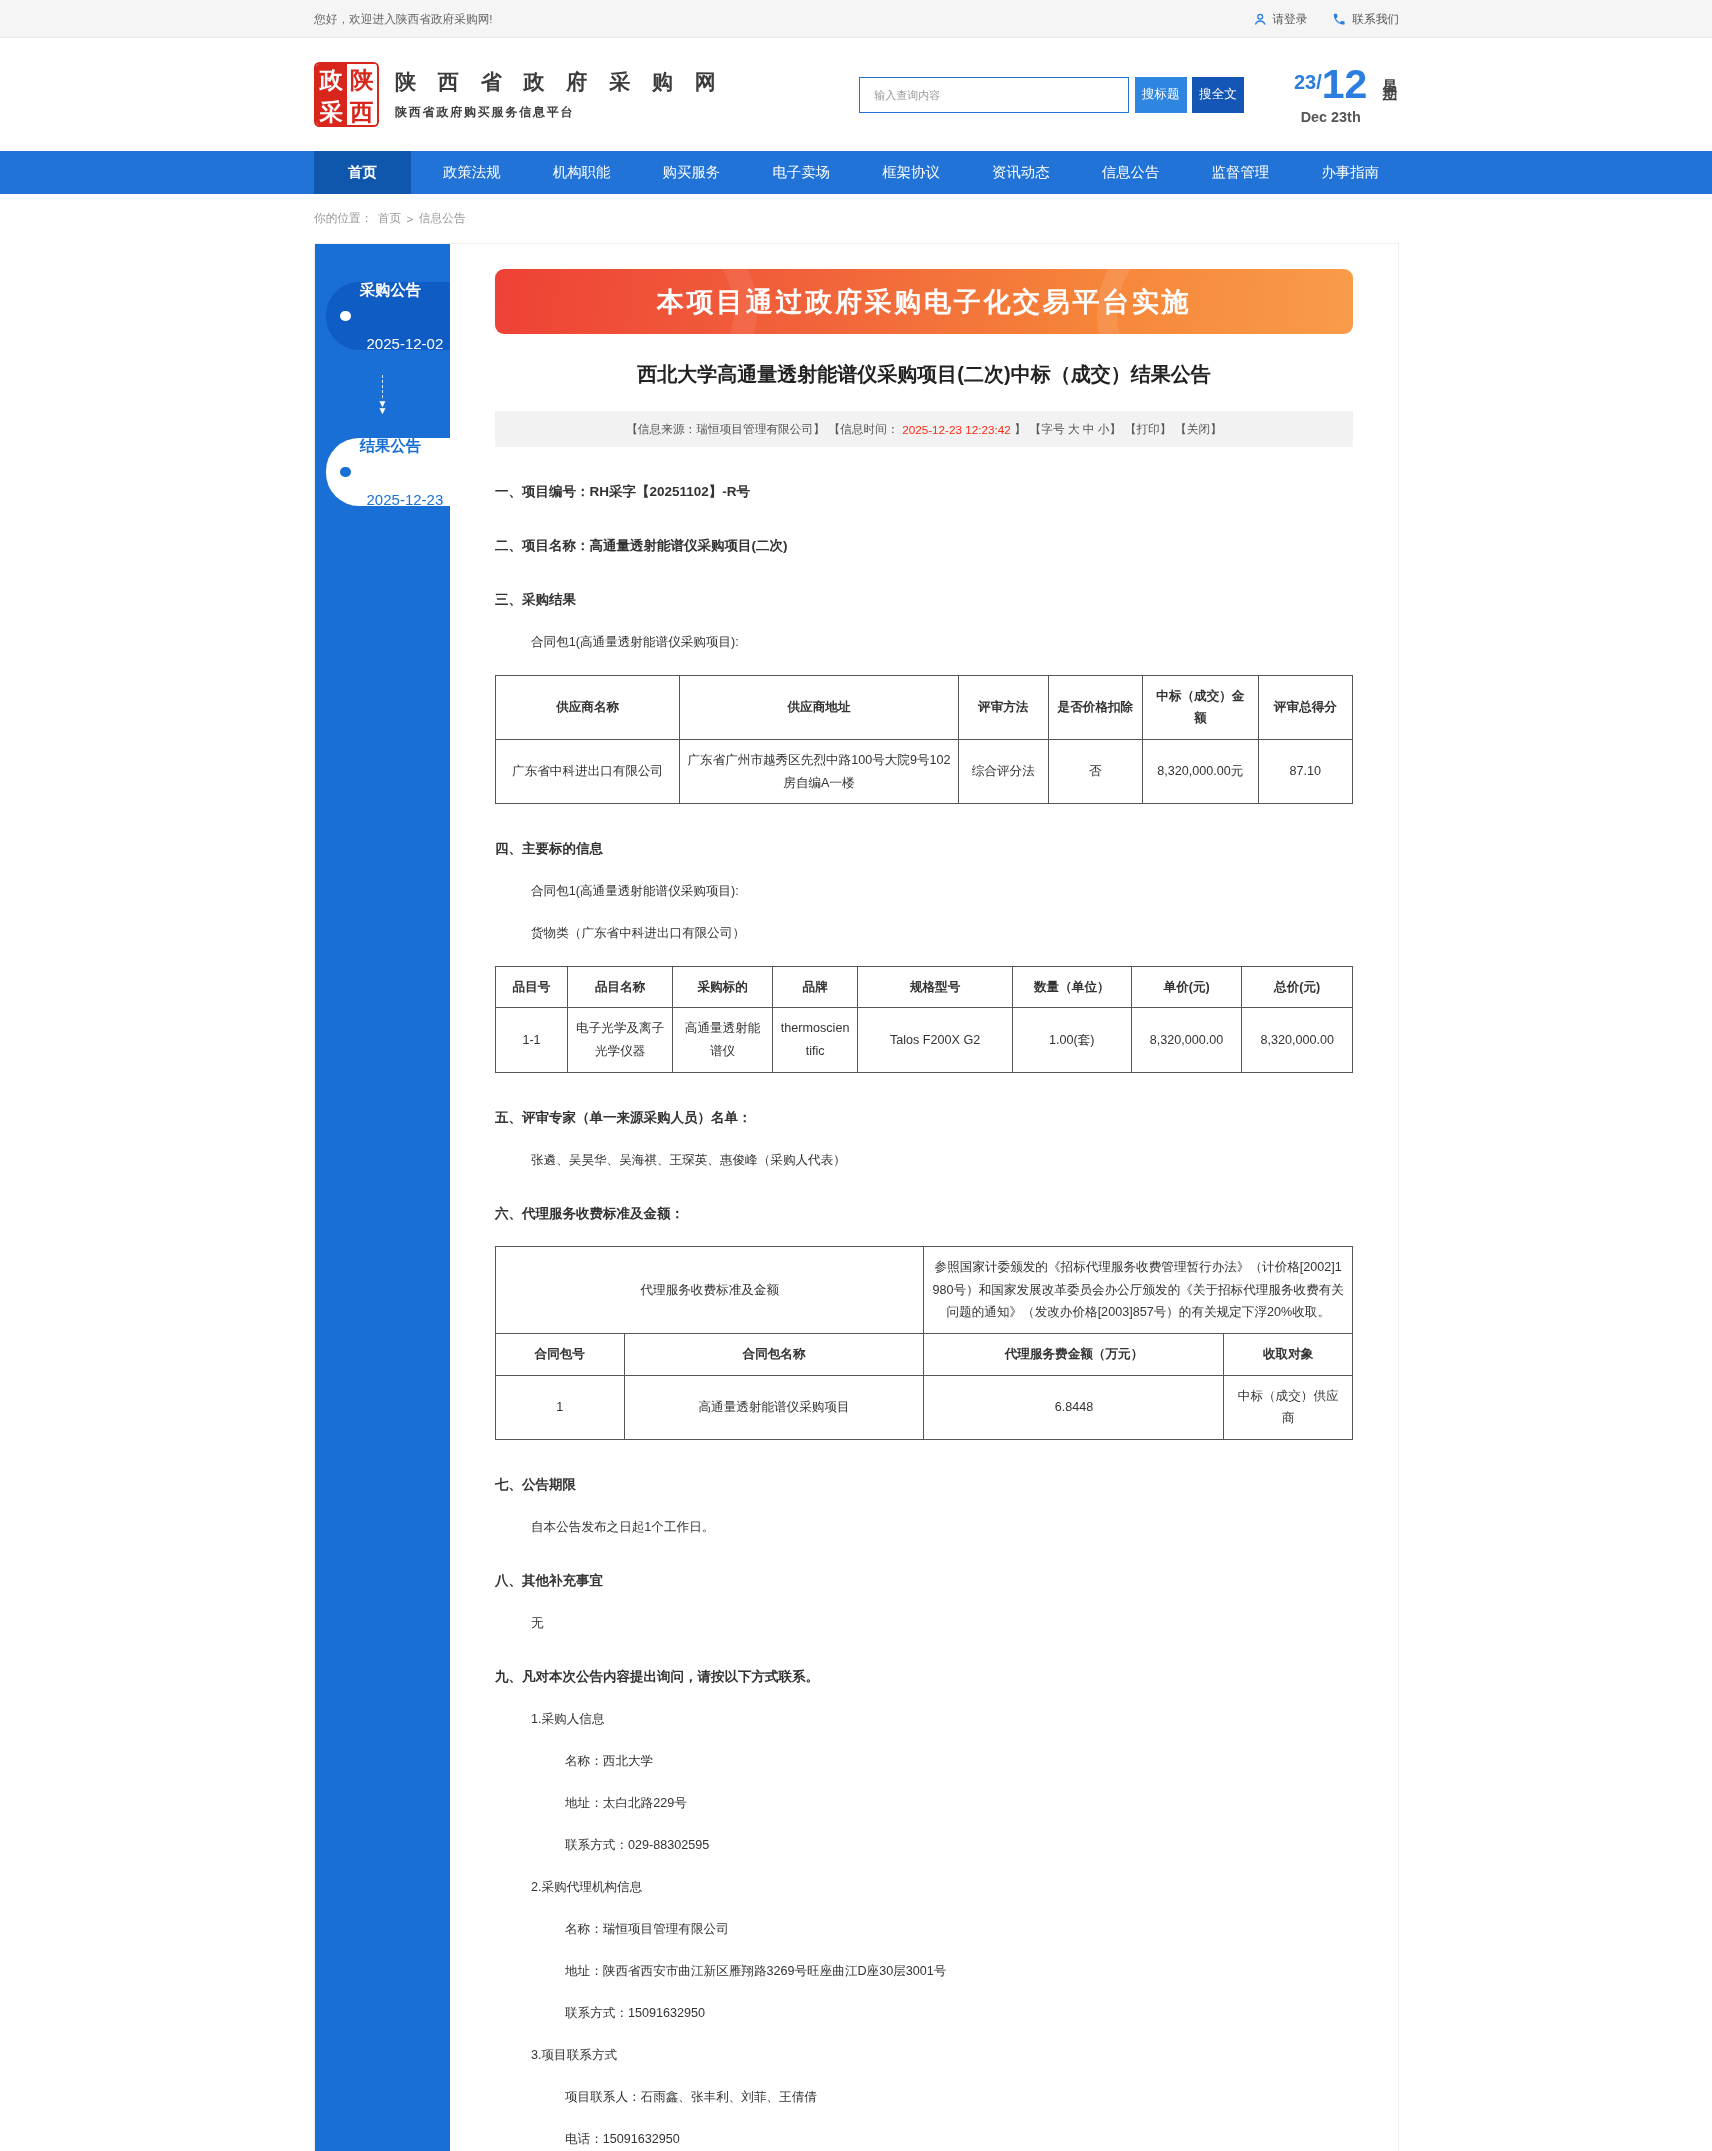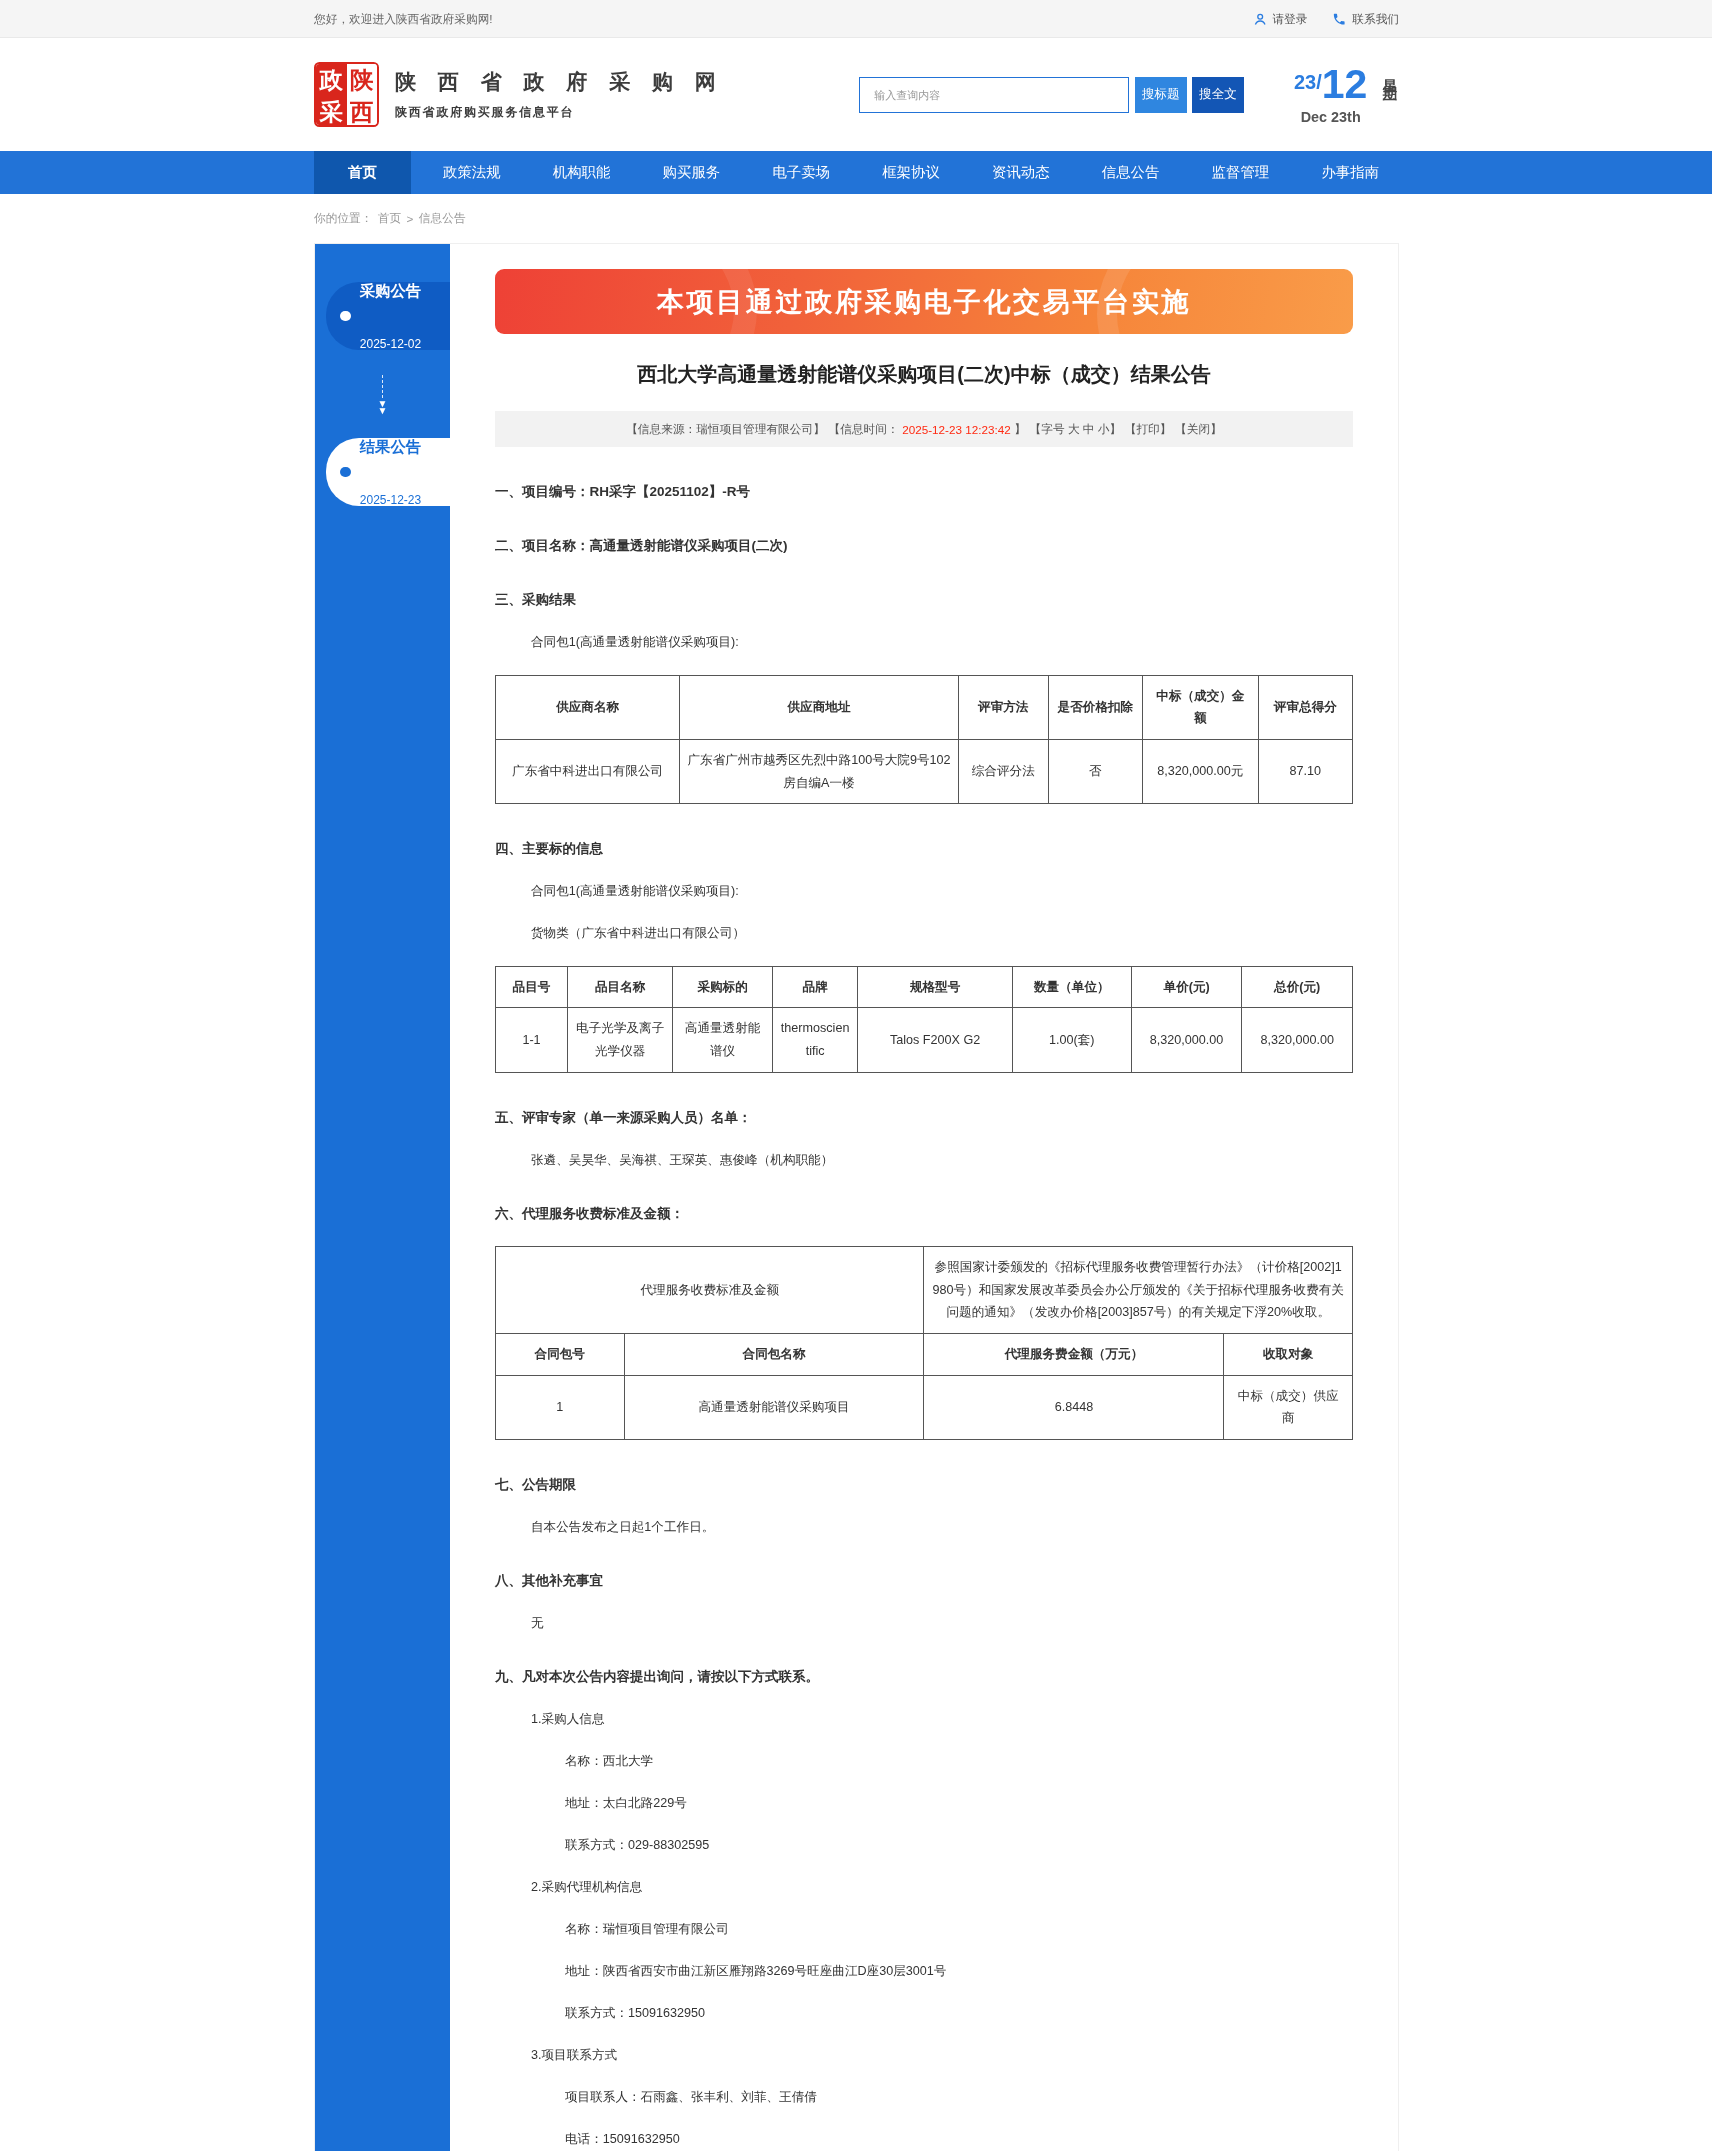--- a/index.html
+++ b/index.html
@@ -73,21 +73,21 @@
     background:#0f5cc4; color:#fff; display:flex; flex-direction:column; justify-content:center;
     padding-left:34px; position:relative; cursor:pointer;gap:30px;
   }
   .side-item::before {
     content:""; position:absolute; left:14.4px; top:50%; margin-top:-5.4px;
     width:10.8px; height:10.8px; border-radius:50%; background:#fff;
   }
   .side-item.active { background:#fff; color:#1a6fd6; }
   .side-item.active::before { background:#1a6fd6; }
   .side-title { font-size:15.3px; font-weight:bold; }
-  .side-date { font-size:12px; margin-top:4.5px; }
+  .side-date { font-size:15px; margin-top:4.5px;text-align:center; }
   .side-arrow { margin:25px 0 23.4px; text-align:center; }
   .side-arrow .dash { width:0; height:23.4px; border-left:0.9px dashed rgba(255,255,255,.85); margin:0 auto 1.8px; }
   .side-arrow .chev { color:#fff; font-size:10px; line-height:7.2px; }
 
   .content { flex:1; background:#fff; padding:25px 45px 72px; }
 
   .banner {
     height:65px; border-radius:9px; position:relative; overflow:hidden;
     background:linear-gradient(100deg,#ee4136 0%,#f1613a 35%,#f6853a 70%,#f99c49 100%);
     display:flex; align-items:center; justify-content:center;
@@ -313,21 +313,21 @@
           <td>thermoscientific</td>
           <td>Talos F200X G2</td>
           <td>1.00(套)</td>
           <td class="num">8,320,000.00</td>
           <td class="num">8,320,000.00</td>
         </tr>
       </tbody>
         </table>
 
       <div class="sec-heading">五、评审专家（单一来源采购人员）名单：</div>
-      <div class="body-line indent-1">张遴、吴昊华、吴海祺、王琛英、惠俊峰（机构职能）</div>
+      <div class="body-line indent-1">张遴、吴昊华、吴海祺、王琛英、惠俊峰（采购人代表）</div>
 
       <div class="sec-heading">六、代理服务收费标准及金额：</div>
 
       <table class="data">
         <colgroup>
           <col style="width:15%">
             <col style="width:35%">
             <col style="width:35%">
             <col style="width:15%">
         </colgroup>

